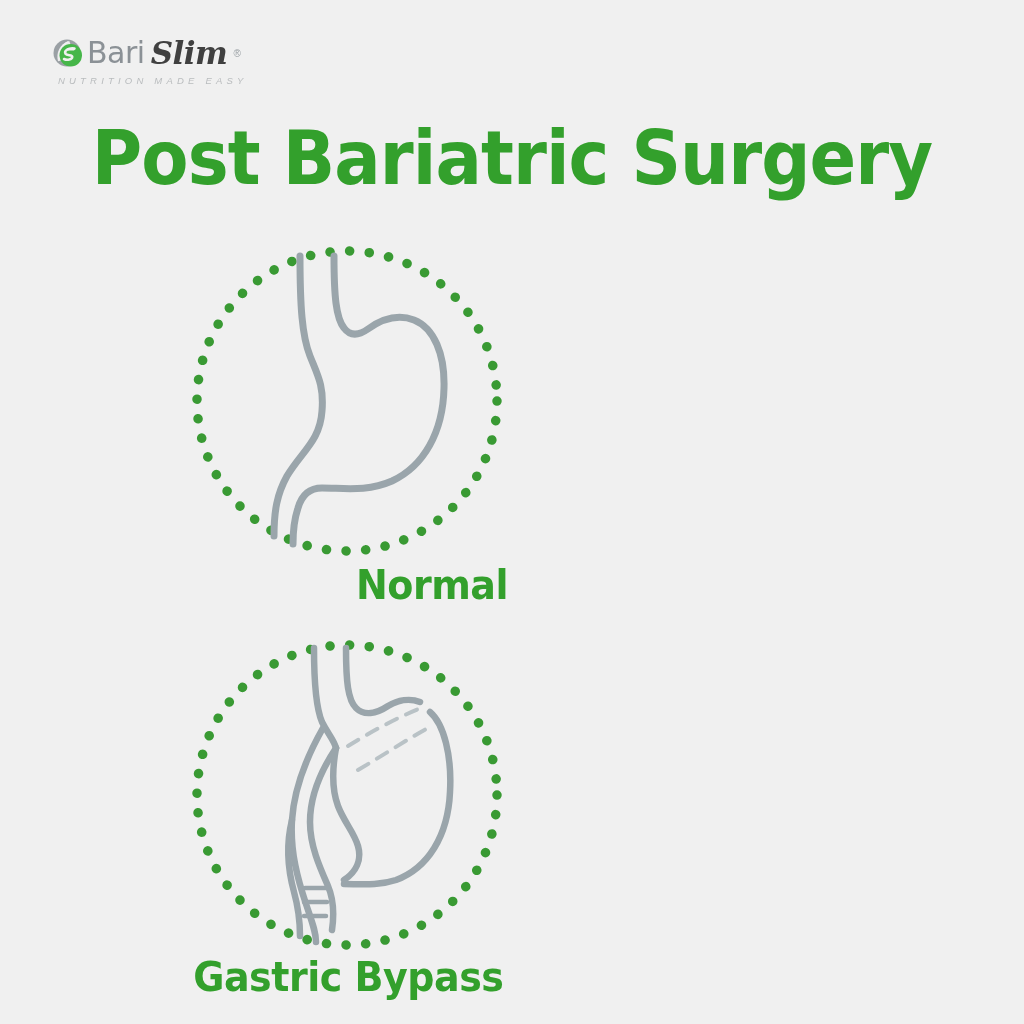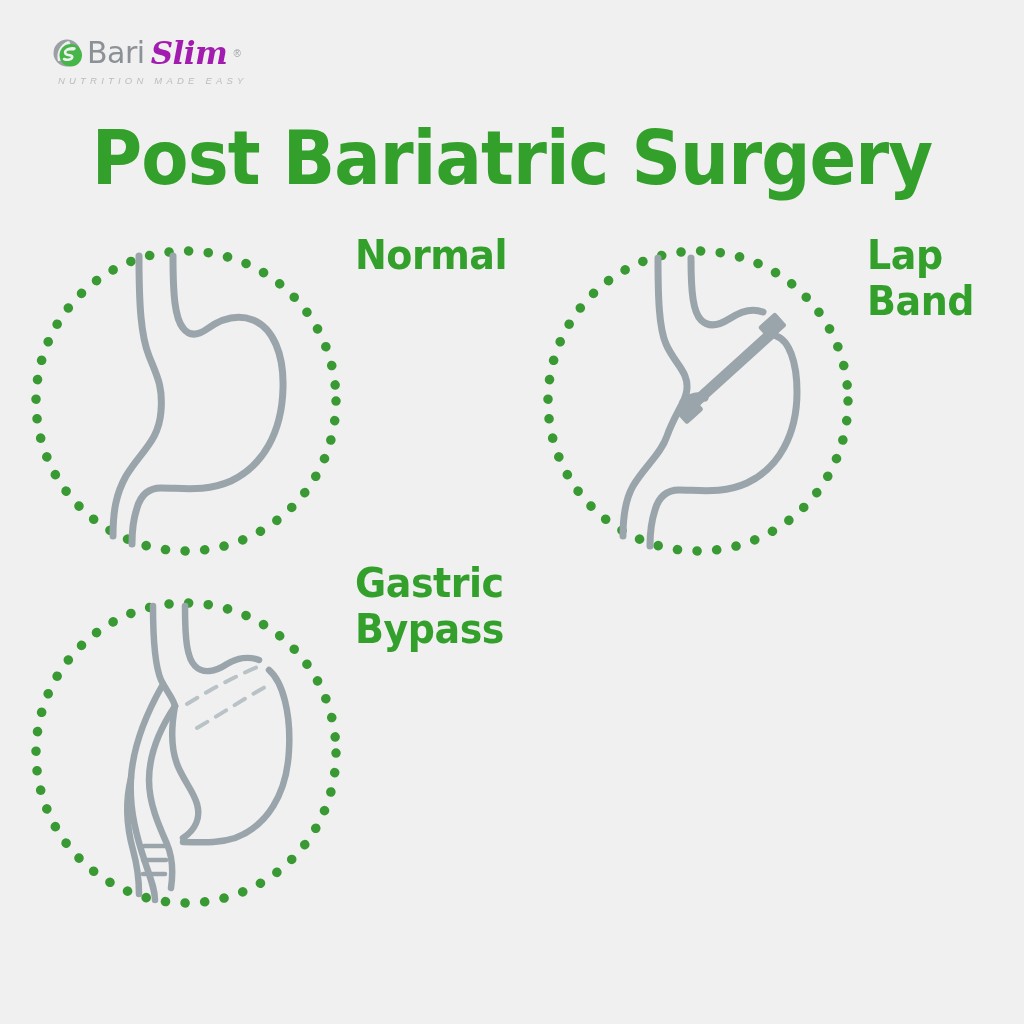--- a/index.html
+++ b/index.html
@@ -14,21 +14,21 @@
   
   .brand { position:absolute; left:52px; top:35px; width:260px; height:60px; }
   .brand-row { display:flex; align-items:center; gap:5px; height:36px; }
   .brand-mark { width:30px; height:30px; flex:none; }
   .brand-bari {
     font-size:30px; font-weight:400; color:#8b9196;
     letter-spacing:-0.5px; line-height:30px;
     font-family:"DejaVu Sans", sans-serif;
   }
   .brand-slim {
-    font-size:31px; color:#a21caf; line-height:30px;
+    font-size:31px; color:#404040; line-height:30px;
     font-family:"DejaVu Serif", serif;
     font-style:italic; font-weight:700; letter-spacing:-0.5px;
     margin-left:1px;
   }
   .brand-reg { font-size:10px; color:#9aa0a4; vertical-align:super; margin-left:1px; }
   .brand-tag {
     margin-top:4px; margin-left:6px;
     font-size:9.5px; color:#b9bcbe; font-weight:400;
     letter-spacing:4.2px;
     font-family:"Liberation Sans", sans-serif;
@@ -46,21 +46,21 @@
     color:#33a02c;
     letter-spacing:-1px;
     transform:scaleX(0.93);
   }
 
   
   .grid {
     position:absolute; left:0; top:236px; width:1024px;
   }
   .row { display:flex; }
-  .cell { width:512px; display:flex; align-items:flex-start;padding-left:21px; }
+  .cell { width:512px; display:flex; flex-direction:column; align-items:flex-end;padding-left:21px; }
   .figure { position:relative; width:330px; height:330px; }
   .figure svg { display:block; width:330px; height:330px; }
   .caption {
     font-family:"DejaVu Sans", sans-serif;
     font-weight:700;
     font-size:40px;
     color:#33a02c;
     letter-spacing:-0.5px;
     transform:scaleX(0.95);
     margin-top:-4px;
@@ -108,46 +108,20 @@
               <path d="M152 20 C152 60 154 82 162 92 C168 100 176 100 186 93
                        C200 83 216 78 232 84 C252 92 263 118 262 152
                        C261 196 242 230 210 245 C185 256 162 252 140 252
                        C128 252 120 258 116 272 C112 284 111 294 111 308"></path>
             </g>
           </svg>
         </div>
         <div class="caption">Normal</div>
       </div>
 
-      <div class="cell">
-        <div class="figure">
-          <svg viewBox="0 0 330 330">
-            <g>
-              <circle cx="165" cy="165" r="150" fill="none" stroke="#399a33" stroke-width="9.5" stroke-linecap="round" stroke-dasharray="0.1 19.6"></circle>
-            </g>
-            <g fill="none" stroke="#9aa5ab" stroke-width="7" stroke-linecap="round" stroke-linejoin="round">
-              <path d="M125 22 C125 62 126 92 133 108 C139 122 148 130 152 140
-                       C156 150 154 158 150 166 C144 178 138 188 134 200
-                       C128 218 112 230 100 250 C92 264 90 280 90 300"></path>
-              <path d="M158 22 C158 56 160 76 168 84 C175 91 185 90 196 83
-                       C208 75 220 72 230 76"></path>
-              <path d="M243 100 C256 104 264 126 264 156
-                       C264 198 246 232 214 247 C190 258 166 254 146 254
-                       C134 254 126 260 122 274 C118 286 117 296 117 310"></path>
-              <path d="M150 166 C158 160 166 158 172 162"></path>
-            </g>
-            <g stroke="#9aa5ab" fill="#9aa5ab" stroke-linecap="round" stroke-linejoin="round">
-              <path d="M156 172 L240 96" stroke-width="11" fill="none"></path>
-              <rect x="228" y="82" width="22" height="17" rx="2" transform="rotate(-42 239 90)"></rect>
-              <rect x="145" y="166" width="22" height="17" rx="2" transform="rotate(-42 156 174)"></rect>
-            </g>
-          </svg>
-        </div>
-        <div class="caption">Lap Band</div>
-      </div>
 
     </div>
 
     <div class="row row-2">
 
 
       <div class="cell">
         <div class="figure">
           <svg viewBox="0 0 330 330">
             <g>

